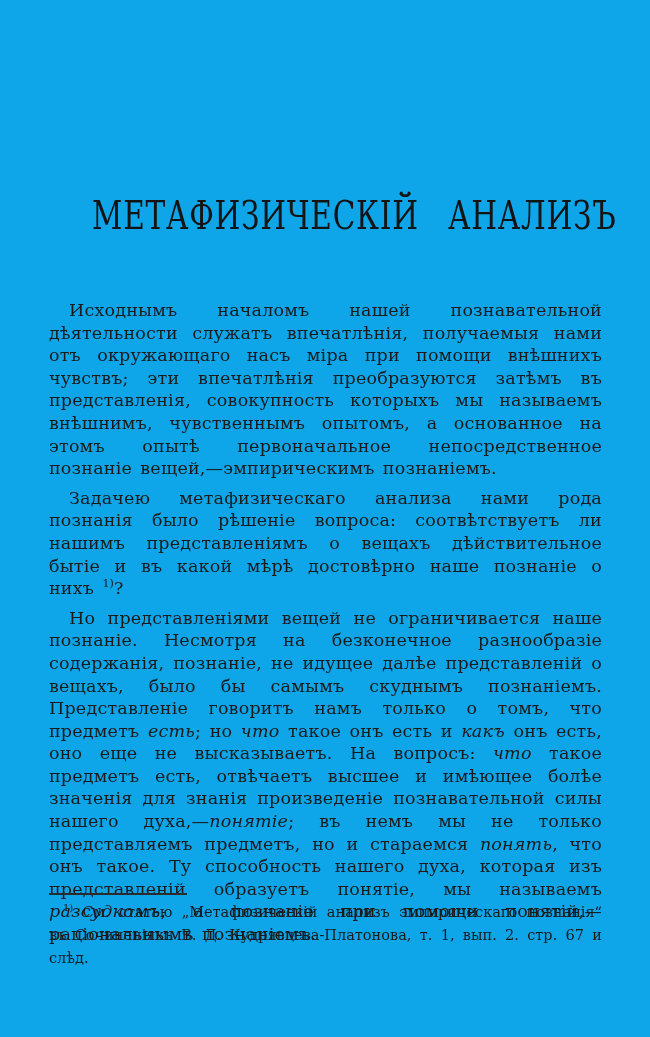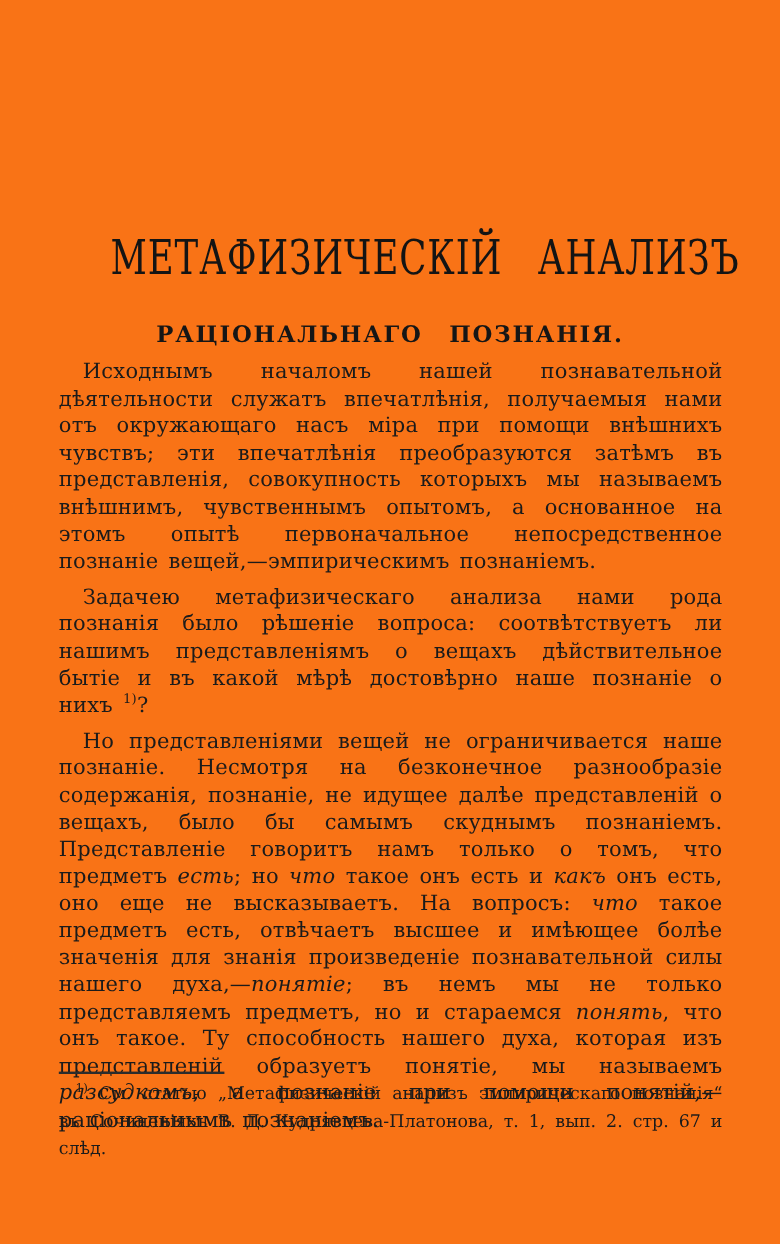--- a/index.html
+++ b/index.html
@@ -5,21 +5,21 @@
   html, body {
     margin: 0;
     padding: 0;
     background: #e8e8e8;
   }
   .page {
     position: relative;
     width: 650px;
     height: 1037px;
     margin: 0 auto;
-    background: #f97316;
+    background: #0ea5e9;
     color: #1b1b1b;
     font-family: "DejaVu Serif", serif;
     overflow: hidden;
   }
   .title-wrap {
     position: absolute;
     top: 192px;
     left: 0;
     width: 650px;
     text-align: center;
@@ -112,23 +112,20 @@
 </style>
 </head>
 <body>
 
 <div class="page">
 
   <div class="title-wrap">
     <span class="title">МЕТАФИЗИЧЕСКІЙ АНАЛИЗЪ</span>
   </div>
 
-  <div class="subtitle-wrap">
-    <span class="subtitle">РАЦІОНАЛЬНАГО ПОЗНАНІЯ.</span>
-  </div>
 
   <div class="body-text">
       <p><span>Исходнымъ началомъ нашей познавательной дѣятельности служатъ впечатлѣнія, получаемыя нами отъ окружающаго насъ міра при помощи внѣшнихъ чувствъ; эти впечатлѣнія преобразуются затѣмъ въ представленія, совокупность которыхъ мы называемъ внѣшнимъ, чувственнымъ опытомъ, а основанное на этомъ опытѣ первоначальное непосредственное познаніе вещей,—эмпирическимъ познаніемъ.</span></p>
       <p><span>Задачею метафизическаго анализа нами рода познанія было рѣшеніе вопроса: соотвѣтствуетъ ли нашимъ представленіямъ о вещахъ дѣйствительное бытіе и въ какой мѣрѣ достовѣрно наше познаніе о нихъ </span><sup>1)</sup><span>?</span></p>
       <p><span>Но представленіями вещей не ограничивается наше познаніе. Несмотря на безконечное разнообразіе содержанія, познаніе, не идущее далѣе представленій о вещахъ, было бы самымъ скуднымъ познаніемъ. Представленіе говоритъ намъ только о томъ, что предметъ </span><i>есть</i><span>; но </span><i>что</i><span> такое онъ есть и </span><i>какъ</i><span> онъ есть, оно еще не высказываетъ. На вопросъ: </span><i>что</i><span> такое предметъ есть, отвѣчаетъ высшее и имѣющее болѣе значенія для знанія произведеніе познавательной силы нашего духа,—</span><i>понятіе</i><span>; въ немъ мы не только представляемъ предметъ, но и стараемся </span><i>понять</i><span>, что онъ такое. Ту способность нашего духа, которая изъ представленій образуетъ понятіе, мы называемъ </span><i>разсудкомъ</i><span>, а познаніе при помощи понятій,—раціональнымъ познаніемъ.</span></p>
     </div>
 
   <div class="footnote-rule"></div>
 
   <div class="footnote">

